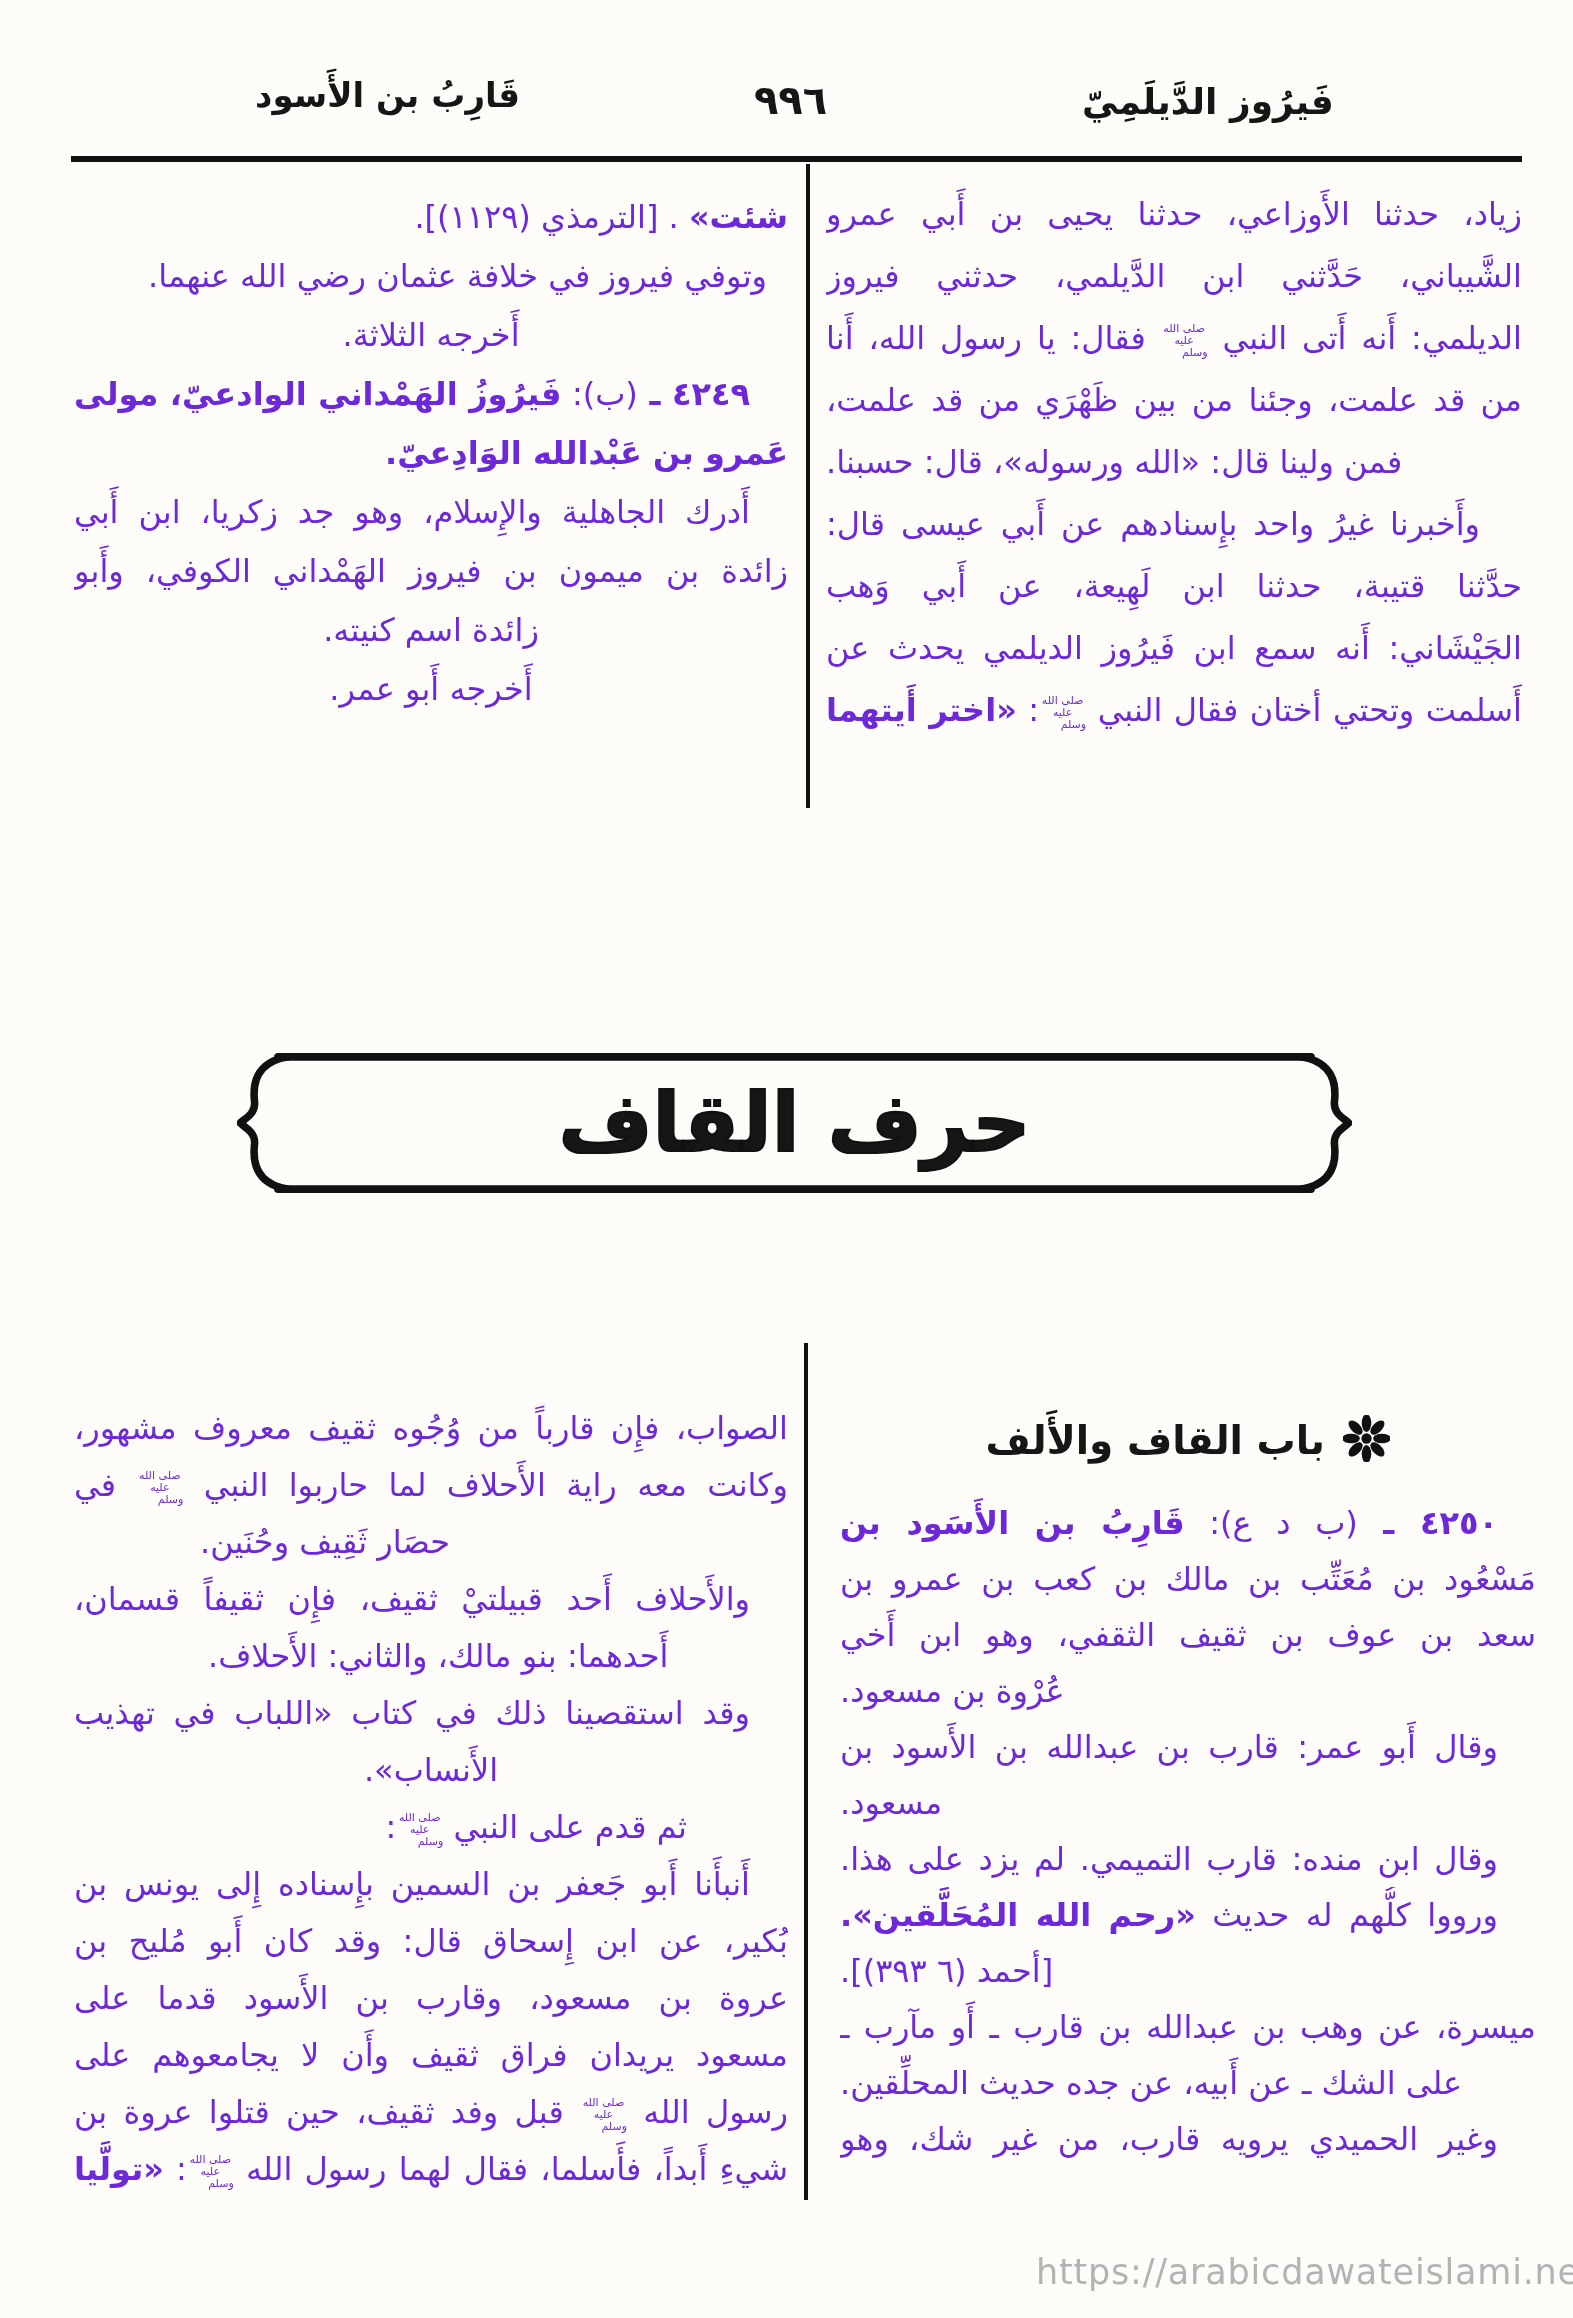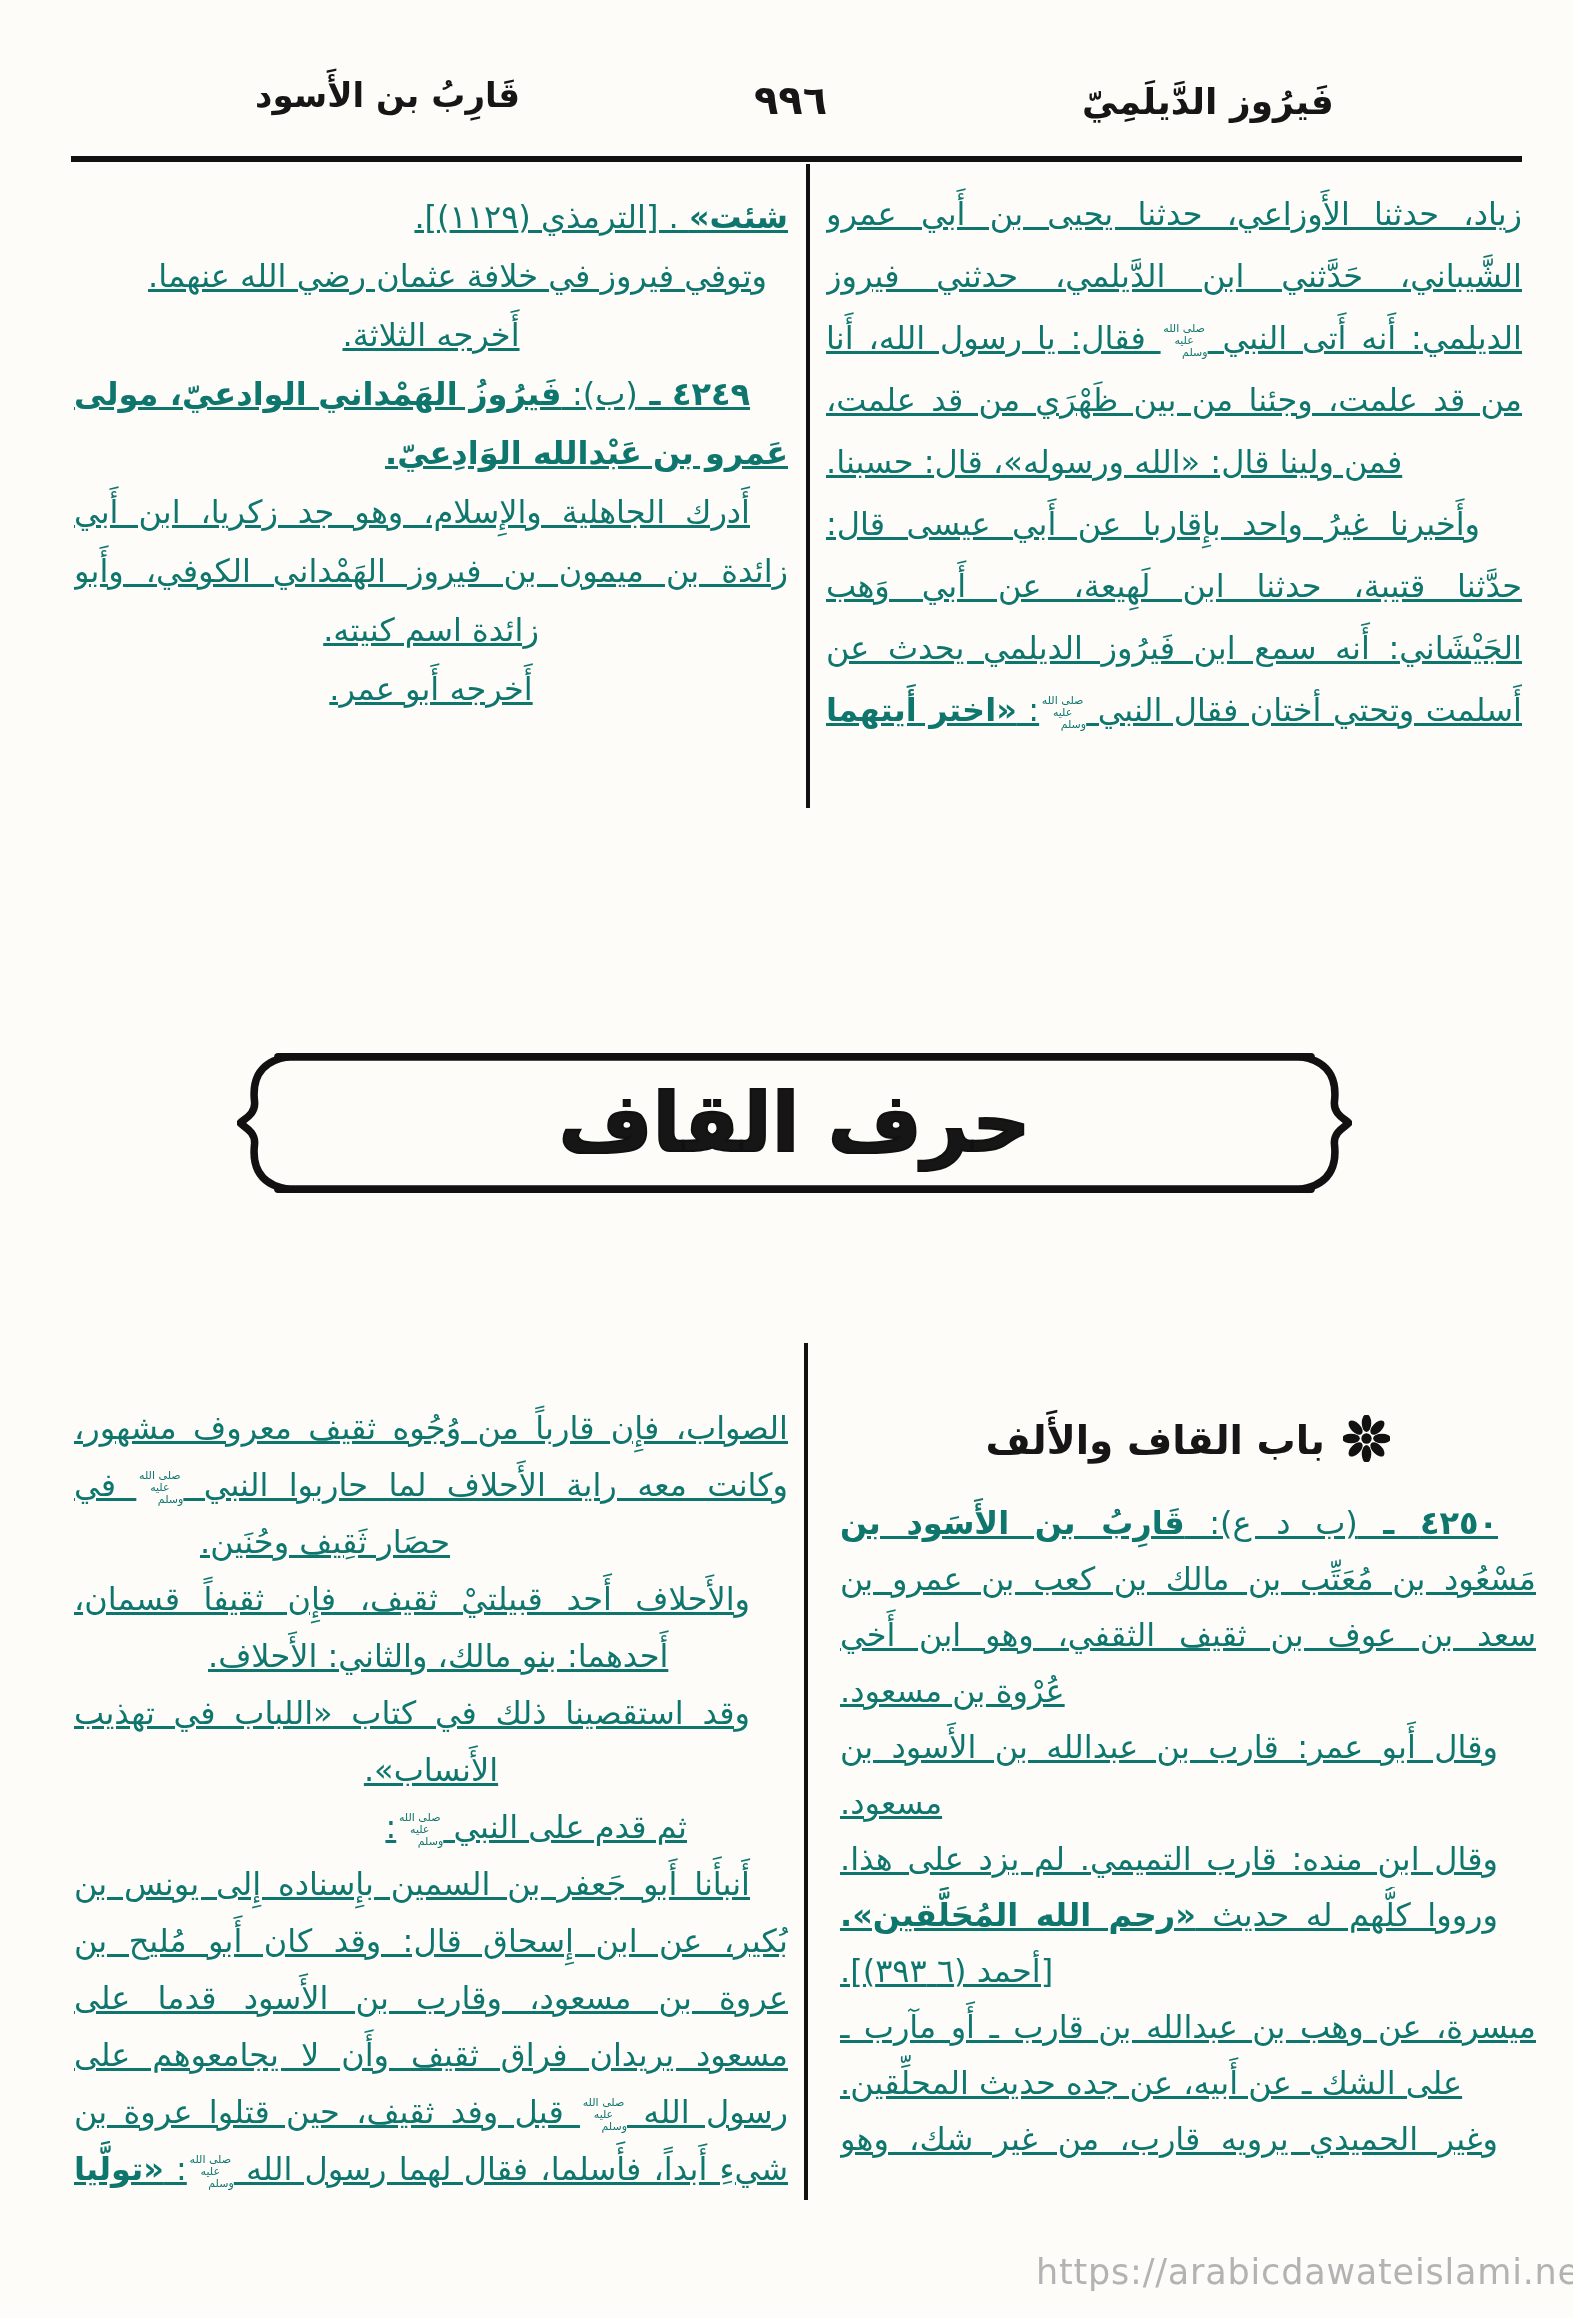--- a/index.html
+++ b/index.html
@@ -25,21 +25,21 @@
   .v1{left:806px;top:164px;height:644px;}
   .v2{left:804px;top:1343px;height:857px;}
 
   
   .col{position:absolute;direction:rtl;}
   .col.tr{left:826px;top:183px;width:696px;}
   .col.tl{left:74px;top:188px;width:714px;}
   .col.br{left:840px;top:1409px;width:696px;}
   .col.bl{left:74px;top:1400px;width:714px;}
 
-  .line{direction:rtl;font-size:32px;color:#0f766e;overflow:hidden;text-decoration:underline;}
+  .line{direction:rtl;font-size:32px;color:#6d28d9;overflow:hidden;}
   .lh74 .line{height:62px;line-height:62px;}
   .lh70 .line{height:59px;line-height:59px;}
   .lh68 .line{height:57px;line-height:57px;}
   .lh67 .line{height:56px;line-height:56px;}
 
   .al-j{text-align:justify;text-align-last:justify;}
   .al-s{text-align:right;text-align-last:right;}
   .al-e{text-align:left;text-align-last:left;}
   .al-c{text-align:center;text-align-last:center;}
   .b{font-weight:bold;}
@@ -74,21 +74,21 @@
   <div class="hdr-left">قَارِبُ بن الأَسود</div>
   <div class="hrule"></div>
 
   <div class="vrule v1"></div>
   <div class="col tr lh74">
       <div class="line al-j" dir="rtl"><span>زياد، حدثنا الأَوزاعي، حدثنا يحيى بن أَبي عمرو</span></div>
       <div class="line al-j" dir="rtl"><span>الشَّيباني، حَدَّثني ابن الدَّيلمي، حدثني فيروز</span></div>
       <div class="line al-j" dir="rtl"><span>الديلمي: أَنه أَتى النبي <span class="saw">صلى الله عليه وسلم</span> فقال: يا رسول الله، أَنا</span></div>
       <div class="line al-j" dir="rtl"><span>من قد علمت، وجئنا من بين ظَهْرَي من قد علمت،</span></div>
       <div class="line al-e" dir="rtl"><span>فمن ولينا قال: «الله ورسوله»، قال: حسبنا.</span></div>
-      <div class="line al-j" dir="rtl" style="padding-right: 42px;"><span>وأَخبرنا غيرُ واحد بإِقاربا عن أَبي عيسى قال:</span></div>
+      <div class="line al-j" dir="rtl" style="padding-right: 42px;"><span>وأَخبرنا غيرُ واحد بإِسنادهم عن أَبي عيسى قال:</span></div>
       <div class="line al-j" dir="rtl"><span>حدَّثنا قتيبة، حدثنا ابن لَهِيعة، عن أَبي وَهب</span></div>
       <div class="line al-j" dir="rtl"><span>الجَيْشَاني: أَنه سمع ابن فَيرُوز الديلمي يحدث عن</span></div>
       <div class="line al-j" dir="rtl"><span>أَسلمت وتحتي أختان فقال النبي <span class="saw">صلى الله عليه وسلم</span>: </span><span class="b">«اختر أَيتهما</span></div>
     </div>
   <div class="col tl lh70">
       <div class="line al-s" dir="rtl"><span class="b">شئت»</span><span> . [الترمذي (١١٢٩)].</span></div>
       <div class="line al-s" dir="rtl" style="padding-right: 21px;"><span>وتوفي فيروز في خلافة عثمان رضي الله عنهما.</span></div>
       <div class="line al-c" dir="rtl"><span>أَخرجه الثلاثة.</span></div>
       <div class="line al-j" dir="rtl" style="padding-right: 38px;"><span class="b">٤٢٤٩ ـ </span><span>(ب): </span><span class="b">فَيرُوزُ الهَمْداني الوادعيّ، مولى</span></div>
       <div class="line al-s" dir="rtl"><span class="b">عَمرو بن عَبْدالله الوَادِعيّ.</span></div>

